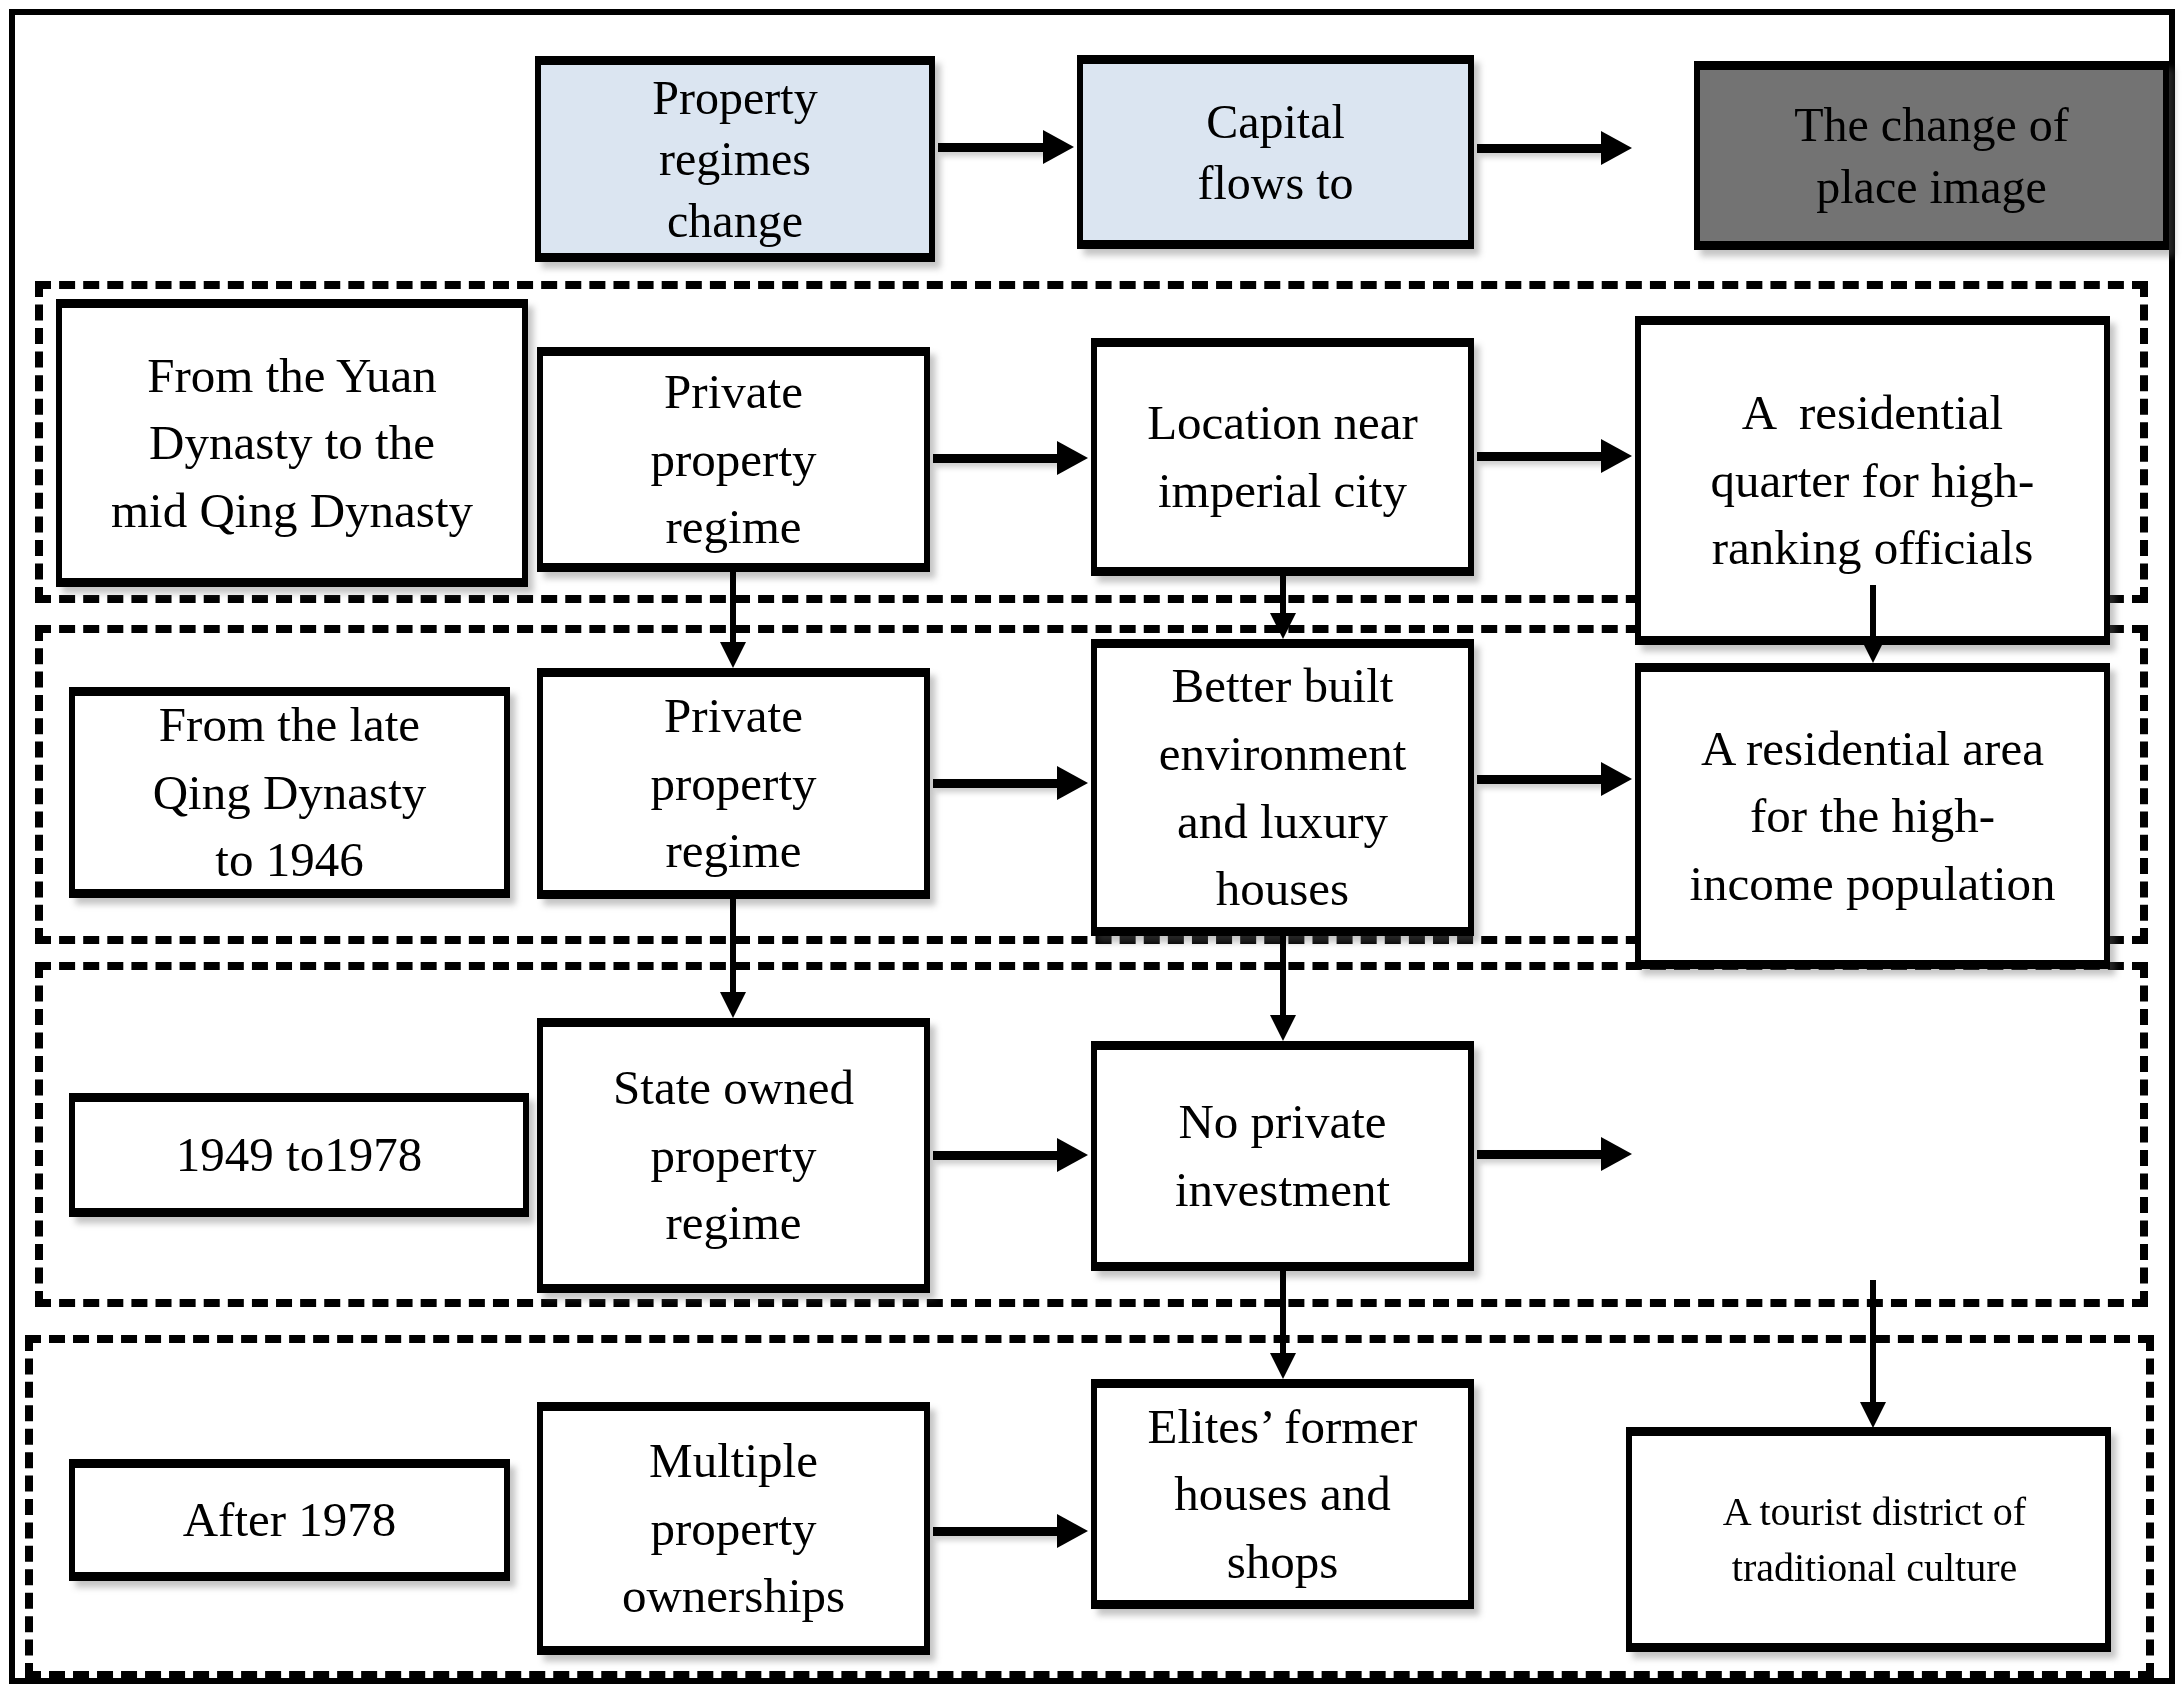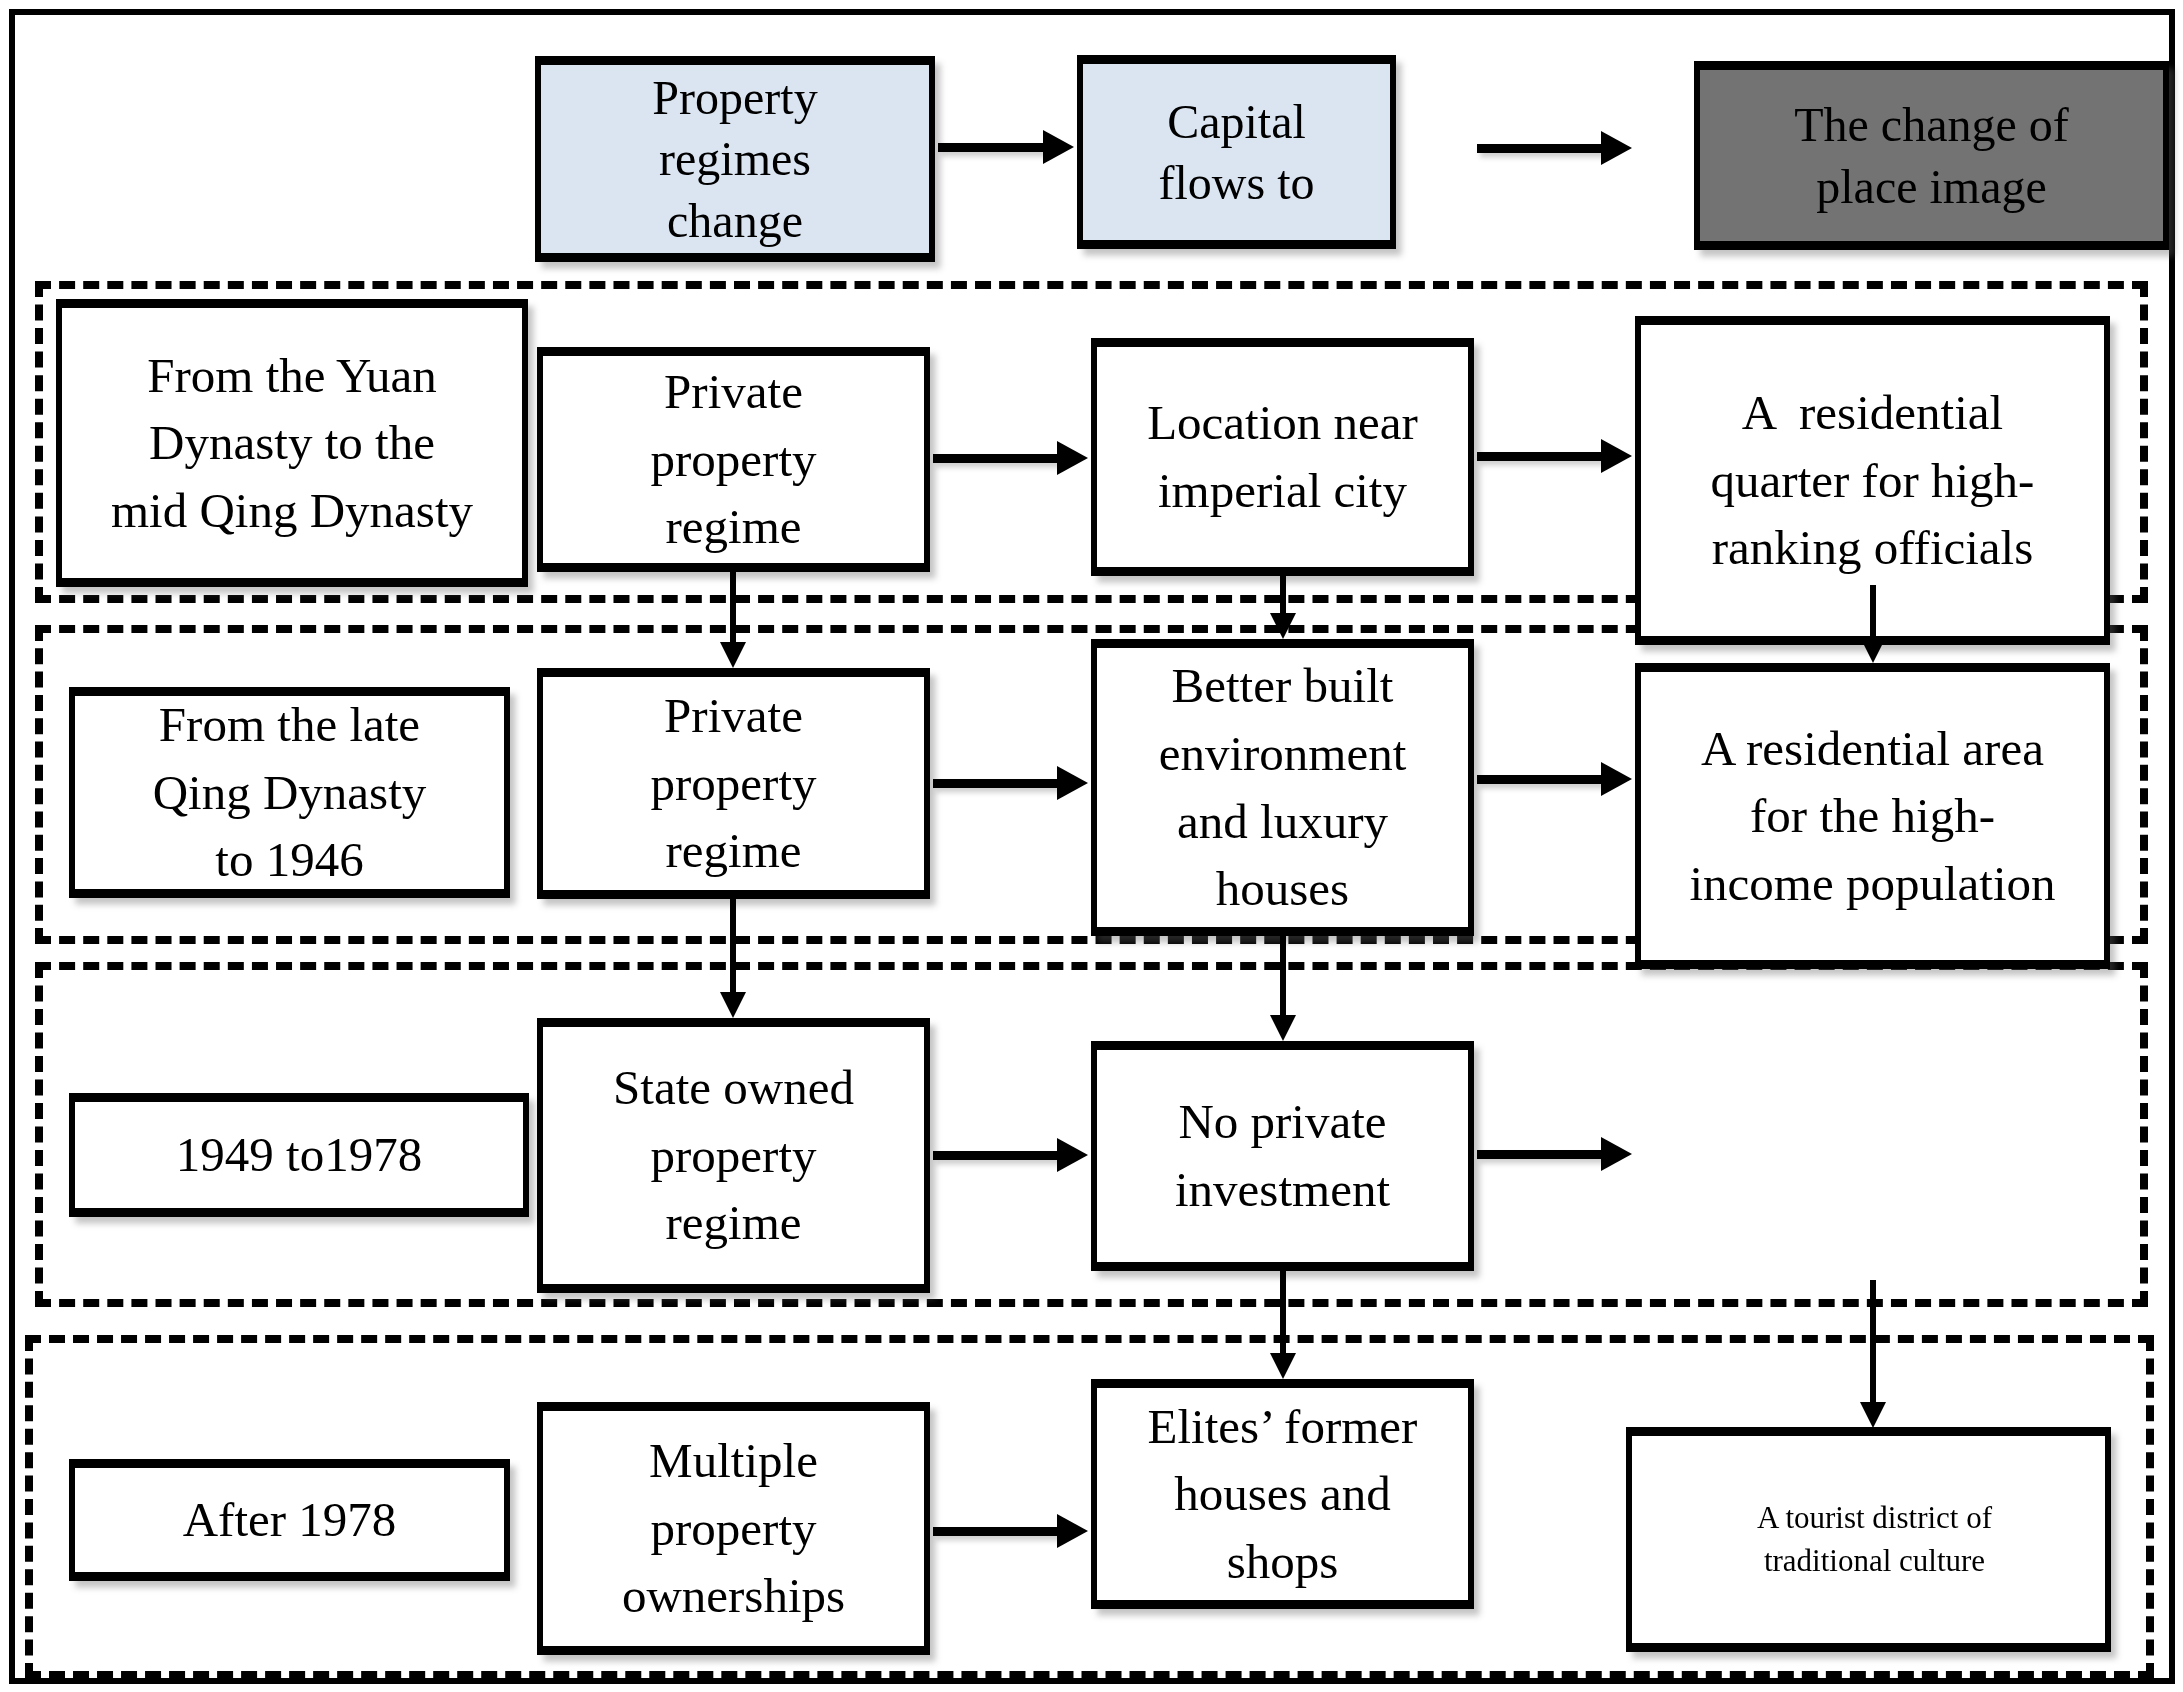--- a/index.html
+++ b/index.html
@@ -23,21 +23,21 @@
     background: #ffffff;
     border: 6.3px solid #000; border-top-width: 9.4px; border-bottom-width: 9.4px;
     display: flex; align-items: center; justify-content: center;
     box-shadow: 5.6px 6.9px 6.3px rgba(100,100,100,0.38);
   }
   .txt {
     white-space: pre; text-align: center;
     font-size: 49px; line-height: 1.38;
   }
   .hdr .txt { font-size: 48px; line-height: 1.28; }
-  .fs-sm .txt { font-size: 31px; margin-left: 12px; }
+  .fs-sm .txt { font-size: 40px; margin-left: 12px; }
   .harrow { position: absolute; height: 8.8px; background: #000; box-shadow: 3.1px 4.4px 5px rgba(100,100,100,0.3); }
   .harrow::after {
     content: ""; position: absolute; right: -30px; top: 50%; transform: translateY(-50%);
     border-top: 17.5px solid transparent; border-bottom: 17.5px solid transparent;
     border-left: 31px solid #000;
   }
   .varrow { position: absolute; width: 6.3px; background: #000; }
   .varrow::after {
     content: ""; position: absolute; left: 50%; bottom: -25px; transform: translateX(-50%);
     border-left: 13.8px solid transparent; border-right: 13.8px solid transparent;
@@ -49,21 +49,21 @@
 
 <div class="canvas">
 
   <div class="frame"></div>
 
   <div class="box hdr" style="left: 535px; top: 56px; width: 400px; height: 206px; background-color: rgb(219, 229, 241);">
     <span class="txt">Property
 regimes
 change</span>
   </div>
-  <div class="box hdr" style="left: 1077px; top: 55px; width: 319px; height: 194px; background-color: rgb(219, 229, 241);">
+  <div class="box hdr" style="left: 1077px; top: 55px; width: 397px; height: 194px; background-color: rgb(219, 229, 241);">
     <span class="txt">Capital
 flows to</span>
   </div>
   <div class="box hdr" style="left: 1694px; top: 61px; width: 475px; height: 189px; background-color: #737373;">
     <span class="txt">The change of
 place image</span>
   </div>
 
   <div class="harrow" style="left:938px;top:143px;width:106px"></div>
   <div class="harrow" style="left:1477px;top:144px;width:125px"></div>

